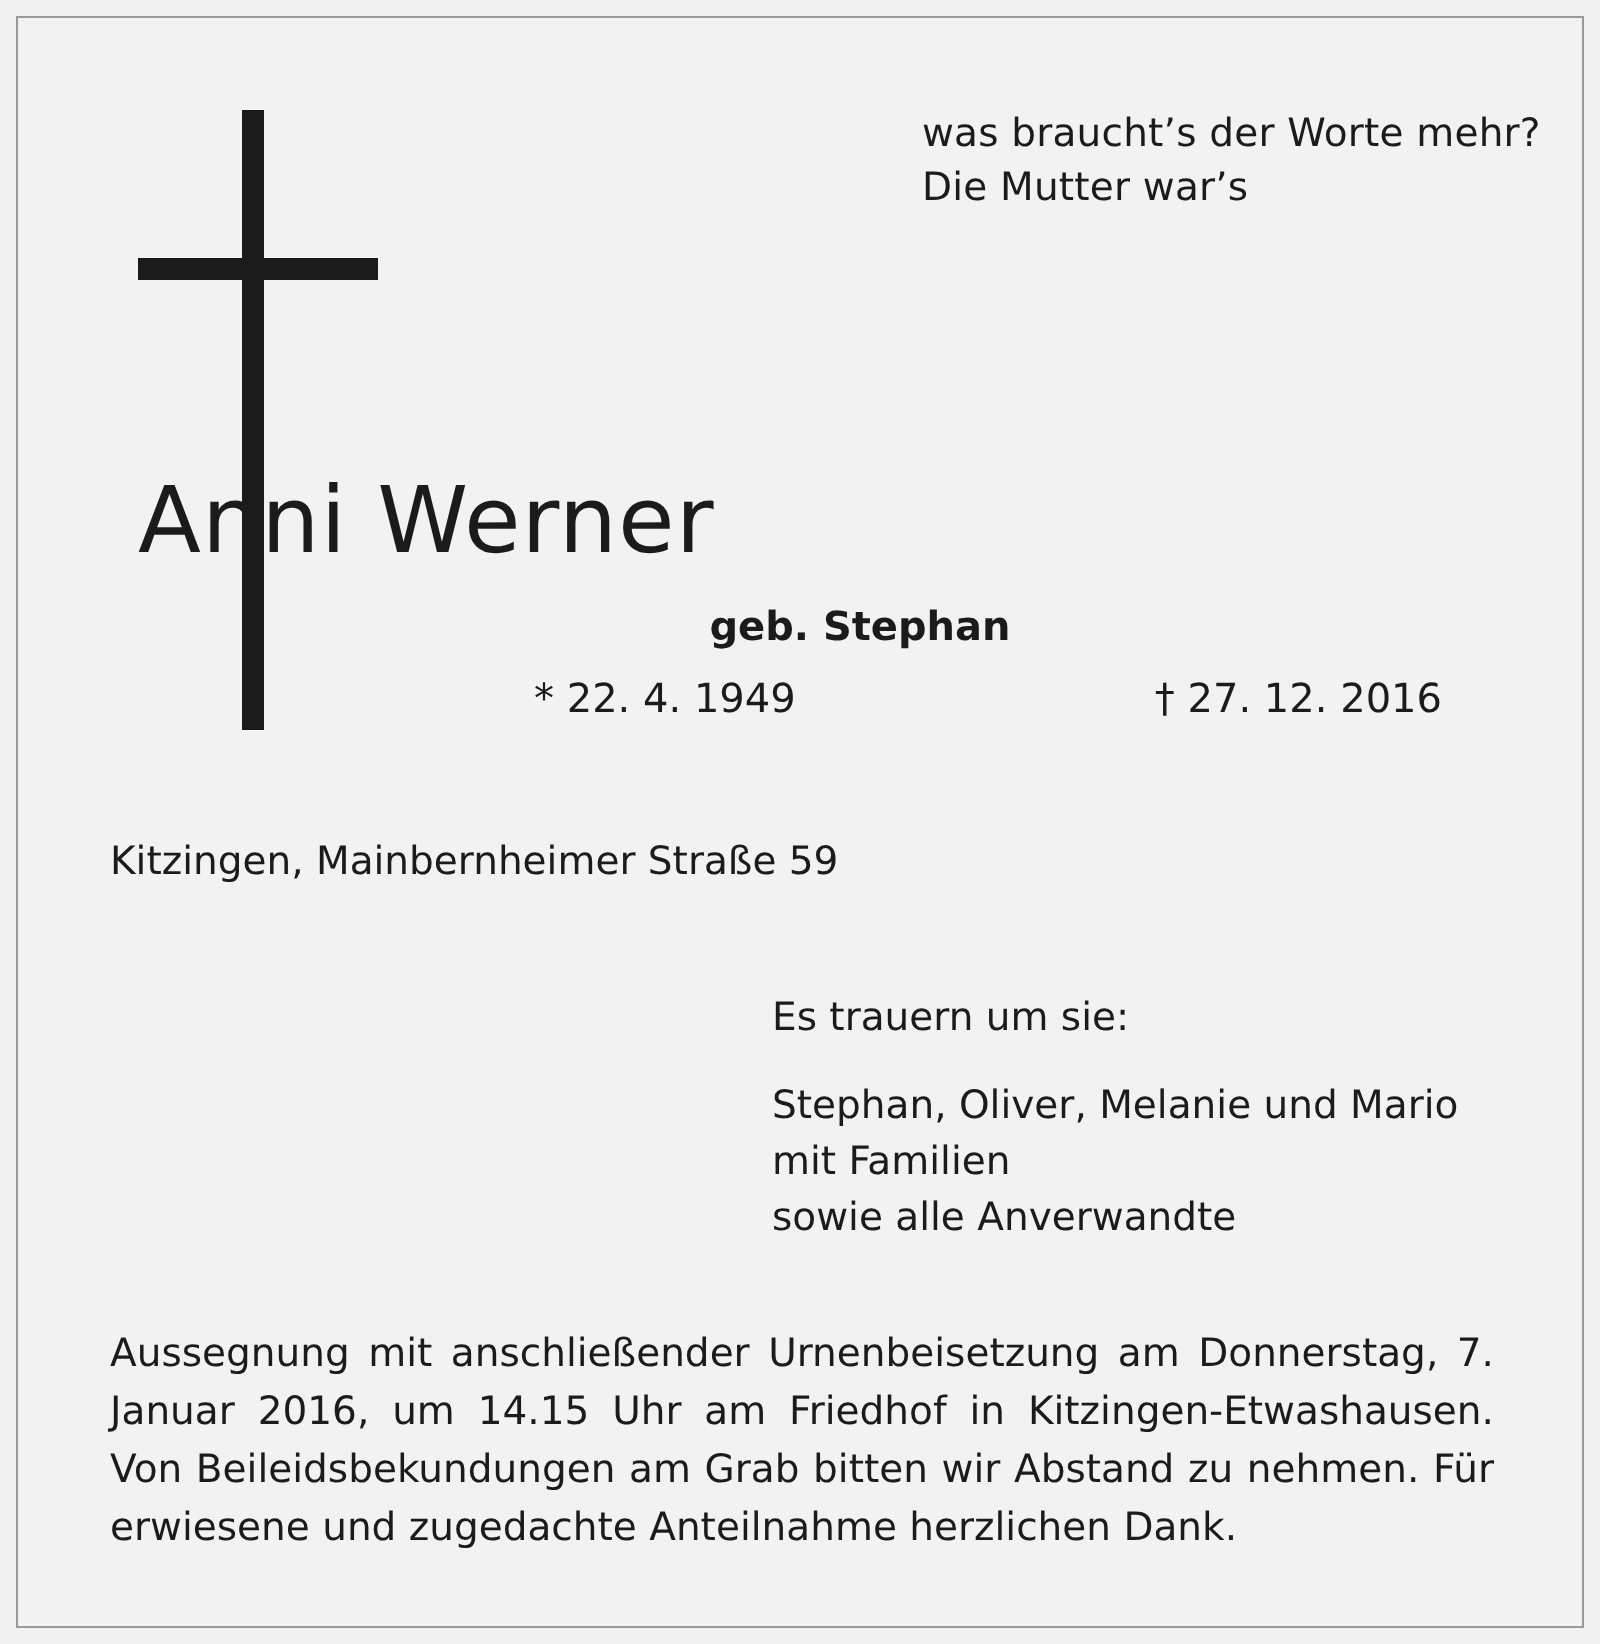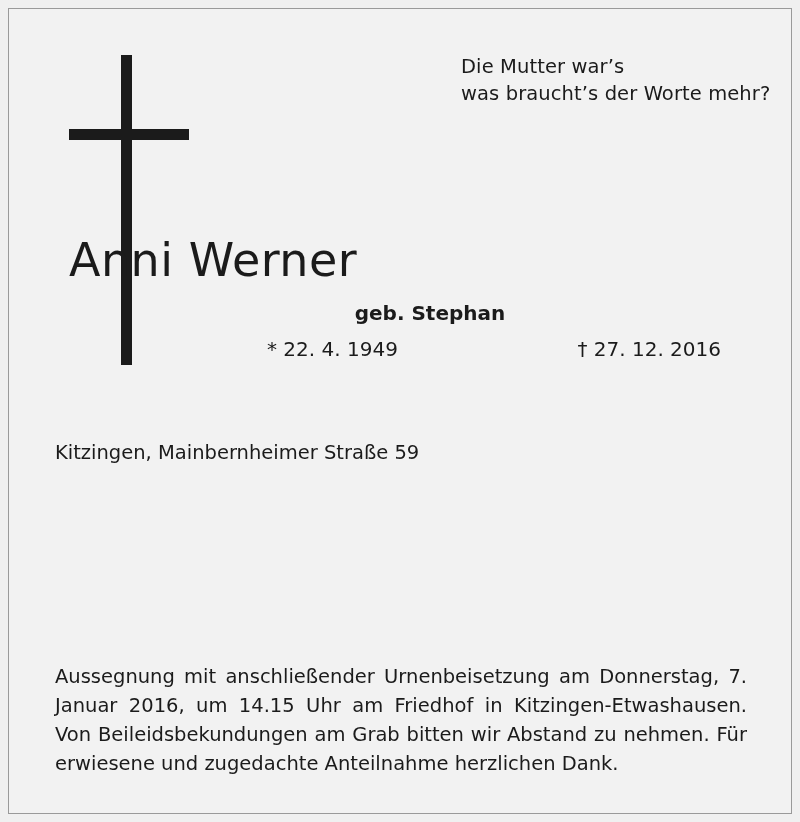--- a/index.html
+++ b/index.html
@@ -115,21 +115,21 @@
     white-space: nowrap;
   }
   .dates .death {
     white-space: nowrap;
     padding-right: 2px;
   }
 
   .address {
     position: absolute;
     left: 46px;
-    top: 432px;
+    top: 410px;
     font-size: 19.5px;
   }
 
   .mourners {
     position: absolute;
     left: 377px;
     top: 486px;
     font-size: 19.5px;
     line-height: 28px;
   }
@@ -155,34 +155,40 @@
   <div class="notice">
 
     <div class="cross">
       <div class="vbar"></div>
       <div class="hbar"></div>
     </div>
 
     <div class="content">
 
       <div class="verse">
+        <div>was braucht’s der Worte mehr?</div>
         <div>Die Mutter war’s</div>
-        <div>was braucht’s der Worte mehr?</div>
       </div>
 
 
       <div class="name">Anni Werner</div>
 
       <div class="maiden">geb. Stephan</div>
 
       <div class="dates">
         <span class="birth">* 22. 4. 1949</span>
         <span class="death">† 27. 12. 2016</span>
       </div>
 
       <div class="address">Kitzingen, Mainbernheimer Straße 59</div>
 
+      <div class="mourners">
+        <div class="heading">Es trauern um sie:</div>
+        <div>Stephan, Oliver, Melanie und Mario</div>
+        <div>mit Familien</div>
+        <div>sowie alle Anverwandte</div>
+      </div>
 
       <div class="footer">Aussegnung mit anschließender Urnenbeisetzung am Donnerstag, 7. Januar 2016, um 14.15 Uhr am Friedhof in Kitzingen-Etwashausen. Von Beileidsbekundungen am Grab bitten wir Abstand zu nehmen. Für erwiesene und zugedachte Anteilnahme herzlichen Dank.</div>
 
     </div>
   </div>
 </div>
 
 </body></html>

